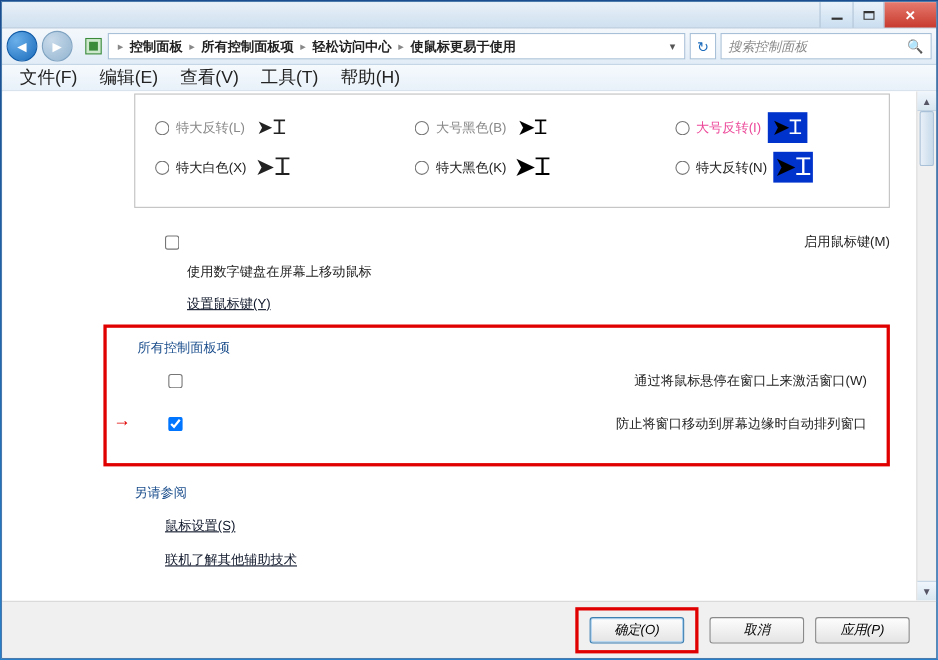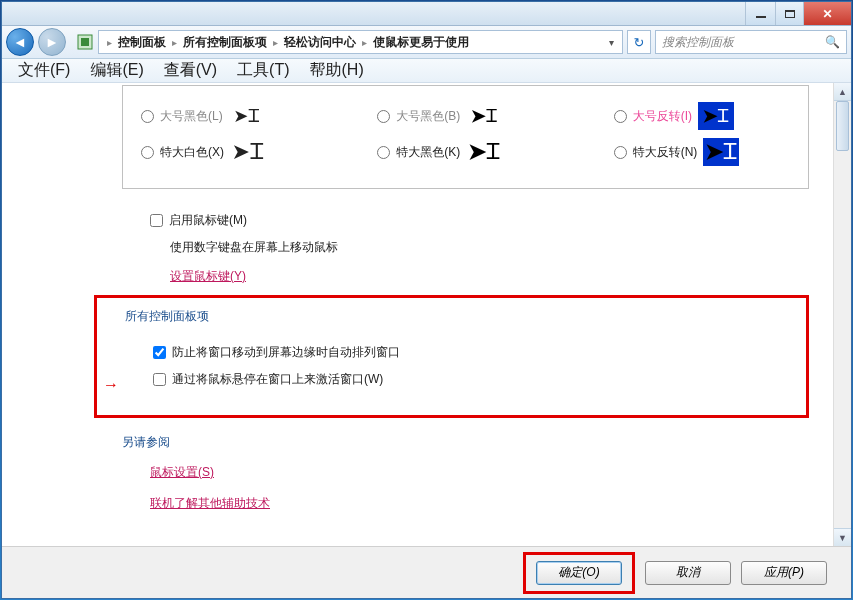--- a/index.html
+++ b/index.html
@@ -44,23 +44,23 @@
 .pointer-opt { display: flex; align-items: center; gap: 6px; width: 180px;}
 .pointer-opt input[type=radio]{ width:13px; height:13px;}
 .pointer-opt .label { white-space:nowrap;}
 .cursor-demo { width: 36px; height: 28px; display:flex; align-items:center; justify-content:center; font-size:18px;}
 .cursor-demo.inv { background:#0033cc; color:#fff;}
 .cursor-demo .arrow { font-family: Arial;}
 .cursor-demo .ibeam { font-family: Arial;}
 
 h4.section { font-size: 12px; font-weight: normal; color: #1a4d8c; margin: 16px 0 10px 0;}
 .indent { margin-left: 28px; line-height: 1.9;}
-.chk-row { display:flex; align-items:center; gap:6px; margin: 4px 0;}
+.chk-row { display:flex; align-items:center; gap:6px; margin: 4px 0; justify-content: space-between;}
 .chk-row input[type=checkbox]{width:13px;height:13px;}
-a.link { color: #be185d; text-decoration: underline; cursor: pointer;}
+a.link { color: #0f172a; text-decoration: underline; cursor: pointer;}
 
 .red-box { border: 3px solid #e00000; padding: 10px 18px 20px 28px; margin: 8px 0 14px -28px; position:relative;}
 .red-arrow { position:absolute; left:6px; top:76px; color:#e00000; font-size:16px; }
 .red-arrow::before{content:"→"; font-weight:bold;}
 
 .footer { height: 52px; border-top: 1px solid #d0d0d0; background: #f0f0f0; display: flex; align-items: center; justify-content: flex-end; gap: 10px; padding: 0 24px;}
 .footer button { width: 86px; height: 24px; font-size: 12px; background: linear-gradient(to bottom, #fdfdfd, #e4e4e4); border: 1px solid #8a8a8a; border-radius: 3px; cursor: pointer; font-style: italic;}
 .footer .ok-wrap { border: 3px solid #e00000; padding: 6px 10px;}
 .footer .ok-wrap button { border-color: #3c7fb1; box-shadow: 0 0 0 1px #a8cff0 inset; }
 </style>
@@ -116,21 +116,21 @@
     <div class="mitem">帮助(H)</div>
   </div>
 
   <div class="content-wrap">
     <div class="content">
 
       <div class="pointer-box">
         <div class="pointer-row">
           <div class="pointer-opt">
             <input type="radio" name="p" style="">
-            <span class="label" style="color:#888">大号黑色(L)</span>
+            <span class="label" style="color:#888">特大反转(L)</span>
             <span class="cursor-demo">
                 <span class="arrow">➤</span>
                 <span class="ibeam">Ꮖ</span>
               </span>
           </div>
           <div class="pointer-opt">
             <input type="radio" name="p" style="">
             <span class="label" style="color:#888">大号黑色(B)</span>
             <span class="cursor-demo" style="color:#000">
                 <b class="arrow">➤</b>
@@ -180,27 +180,27 @@
           <span>启用鼠标键(M)</span>
         </div>
         <div style="margin-left:20px">使用数字键盘在屏幕上移动鼠标</div>
         <div style="margin-left:20px;margin-top:6px"><a class="link">设置鼠标键(Y)</a></div>
       </div>
 
       <div class="red-box">
         <span class="red-arrow"></span>
         <h4 class="section" style="margin-top:0">所有控制面板项</h4>
         <div class="indent">
+          <div class="chk-row">
+            <input type="checkbox" style="">
+            <span>通过将鼠标悬停在窗口上来激活窗口(W)</span>
+          </div>
           <div class="chk-row" style="margin-top:16px">
             <input type="checkbox" checked="" style="">
             <span>防止将窗口移动到屏幕边缘时自动排列窗口</span>
-          </div>
-          <div class="chk-row">
-            <input type="checkbox" style="">
-            <span>通过将鼠标悬停在窗口上来激活窗口(W)</span>
           </div>
         </div>
       </div>
 
       <h4 class="section">另请参阅</h4>
       <div class="indent">
         <div><a class="link">鼠标设置(S)</a></div>
         <div style="margin-top:8px"><a class="link">联机了解其他辅助技术</a></div>
       </div>
 

